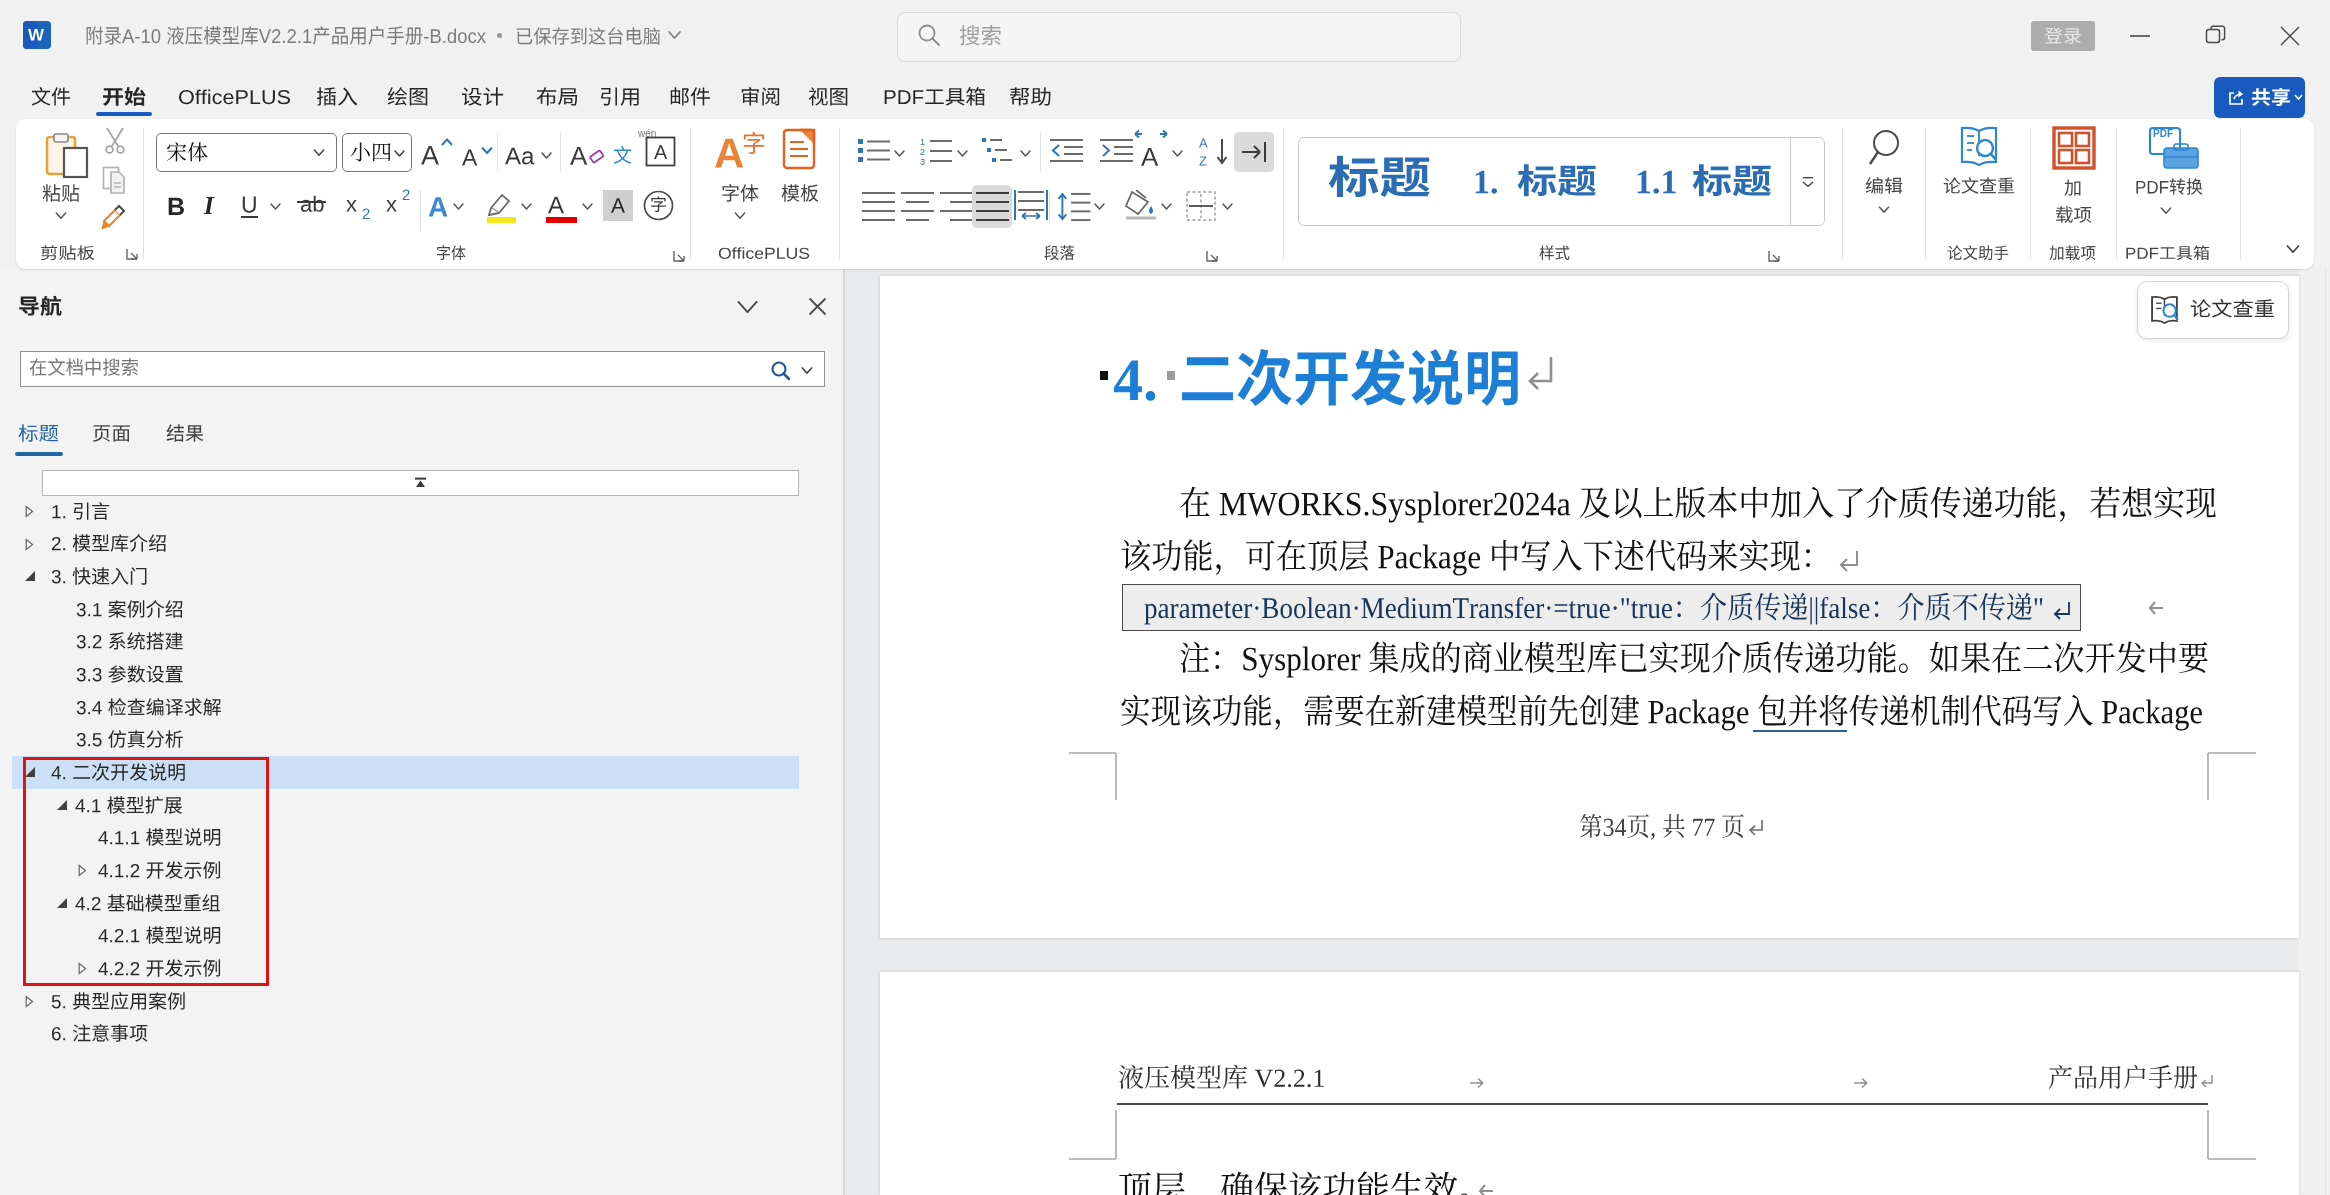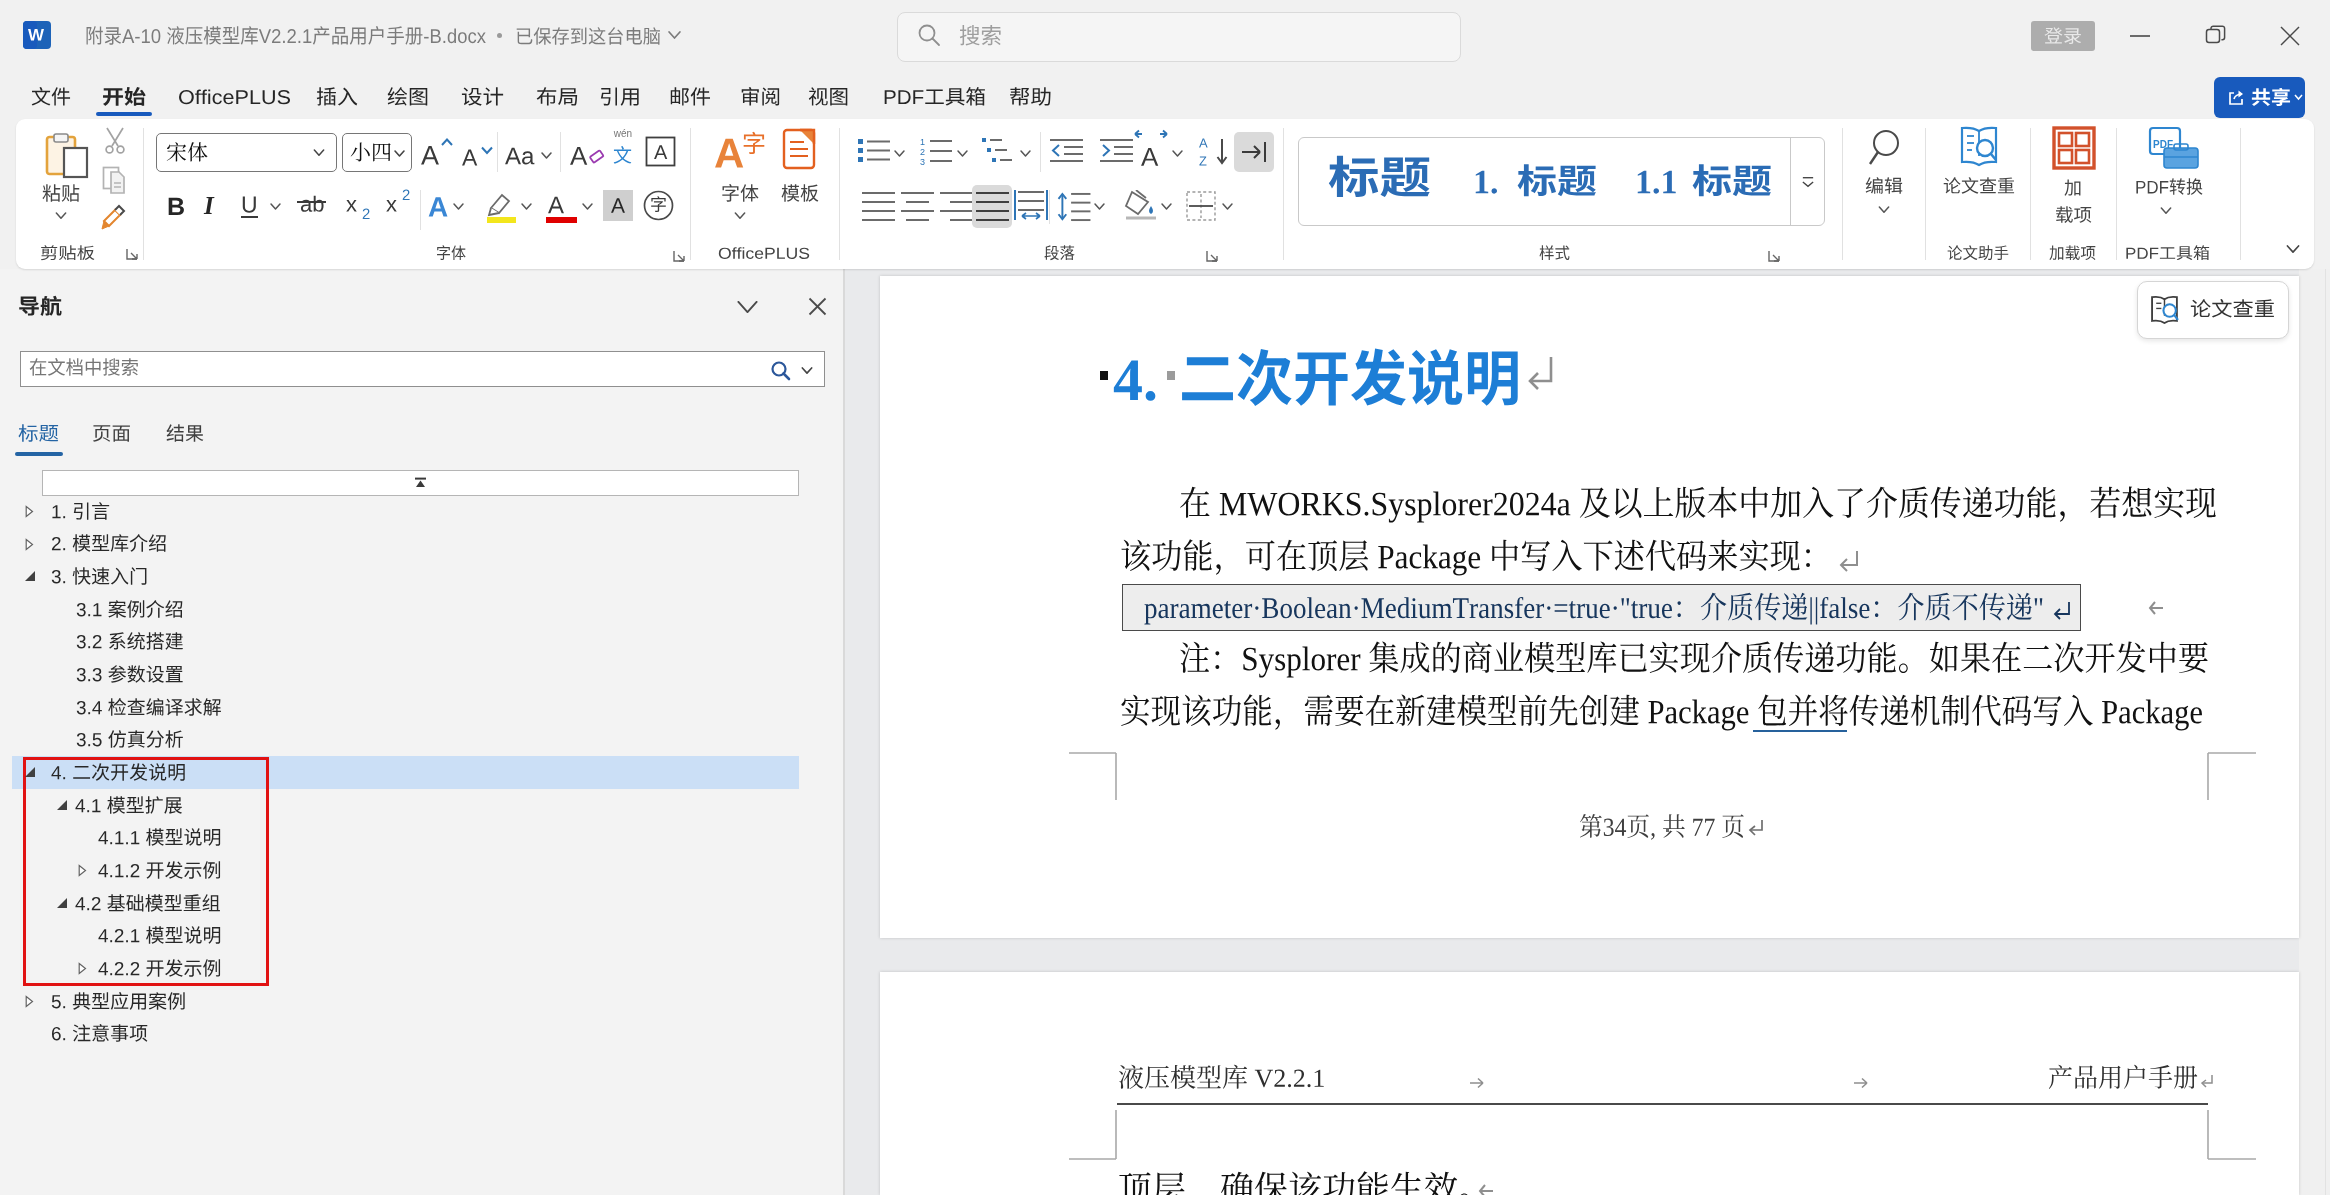--- a/index.html
+++ b/index.html
@@ -524,21 +524,21 @@
 <svg style="position:absolute;left:541px;top:152px;" width="11" height="8" viewBox="0 0 11 8.05">
     <path d="M1 1 L5.5 6.050000000000001 L10 1" fill="none" stroke="#555" stroke-width="1.6" stroke-linecap="round" stroke-linejoin="round"></path>
   </svg>
 <div style="position:absolute;left:560px;top:132px;width:1px;height:40px;background:#e1e1e1"></div>
 <svg class="t" style="left:570.0px;top:144.2px;" width="17.3" height="26" viewBox="0 -800 667 1000" preserveAspectRatio="none" fill="#3a3a3a">
     <use href="#S41" x="0"></use>
   </svg>
 <svg style="position:absolute;left:588px;top:149px;" width="18" height="16" viewBox="0 0 18 16">
     <rect x="3" y="4" width="12" height="7" rx="1" transform="rotate(-35 9 8)" fill="#fff" stroke="#9b3bb0" stroke-width="1.8"></rect>
   </svg>
-<div style="position:absolute;left:608px;top:128px;width:30px;text-align:center;font:10px 'Liberation Sans',sans-serif;color:#777">wén</div>
+<div style="position:absolute;left:638px;top:128px;width:30px;text-align:left;font:10px 'Liberation Sans',sans-serif;color:#777">wén</div>
 <svg class="t" style="left:612.5px;top:146.8px;" width="19.0" height="19" viewBox="0 -800 1000 1000" preserveAspectRatio="none" fill="#2e86d0">
     <use href="#S6587" x="0"></use>
   </svg>
 <svg style="position:absolute;left:645px;top:136px;" width="31" height="31" viewBox="0 0 31 31">
     <rect x="1.5" y="1.5" width="28" height="28" fill="none" stroke="#3f3f3f" stroke-width="1.8"></rect>
   </svg>
 <svg class="t" style="left:653.8px;top:143.0px;" width="13.3" height="20" viewBox="0 -800 667 1000" preserveAspectRatio="none" fill="#3a3a3a">
     <use href="#S41" x="0"></use>
   </svg>
 <svg class="t" style="left:167.0px;top:195.0px;" width="18.1" height="25" viewBox="0 -800 722 1000" preserveAspectRatio="none" fill="#262626">
@@ -879,21 +879,21 @@
     <use href="#S8f7d" x="1000"></use>
     <use href="#S9879" x="2000"></use>
   </svg>
 <div style="position:absolute;left:2116px;top:128px;width:1px;height:132px;background:#e1e1e1"></div>
 <svg style="position:absolute;left:2148px;top:126px;" width="52" height="48" viewBox="0 0 52 48">
     <rect x="2" y="2" width="30" height="26" rx="3" fill="#fff" stroke="#2e86d0" stroke-width="2.2"></rect>
     <rect x="16" y="22" width="34" height="20" rx="3" fill="#5aa3e0" stroke="#2e86d0" stroke-width="1.6"></rect>
     <rect x="26" y="18" width="14" height="6" rx="2" fill="none" stroke="#2e86d0" stroke-width="1.6"></rect>
     <line x1="16" y1="31" x2="50" y2="31" stroke="#2e86d0" stroke-width="1.4"></line>
   </svg>
-<div style="position:absolute;left:2153px;top:139px;font:bold 10px 'Liberation Sans',sans-serif;color:#2e86d0">PDF</div>
+<div style="position:absolute;left:2153px;top:128px;font:bold 10px 'Liberation Sans',sans-serif;color:#2e86d0">PDF</div>
 <svg class="t" style="left:2135.0px;top:178.6px;" width="68.0" height="18" viewBox="0 -800 4000 1000" preserveAspectRatio="none" fill="#444444">
     <use href="#S50" x="0"></use>
     <use href="#S44" x="667"></use>
     <use href="#S46" x="1389"></use>
     <use href="#S8f6c" x="2000"></use>
     <use href="#S6362" x="3000"></use>
   </svg>
 <svg style="position:absolute;left:2160px;top:207px;" width="12" height="8" viewBox="0 0 12 8.600000000000001">
     <path d="M1 1 L6.0 6.6000000000000005 L11 1" fill="none" stroke="#555" stroke-width="1.6" stroke-linecap="round" stroke-linejoin="round"></path>
   </svg>

